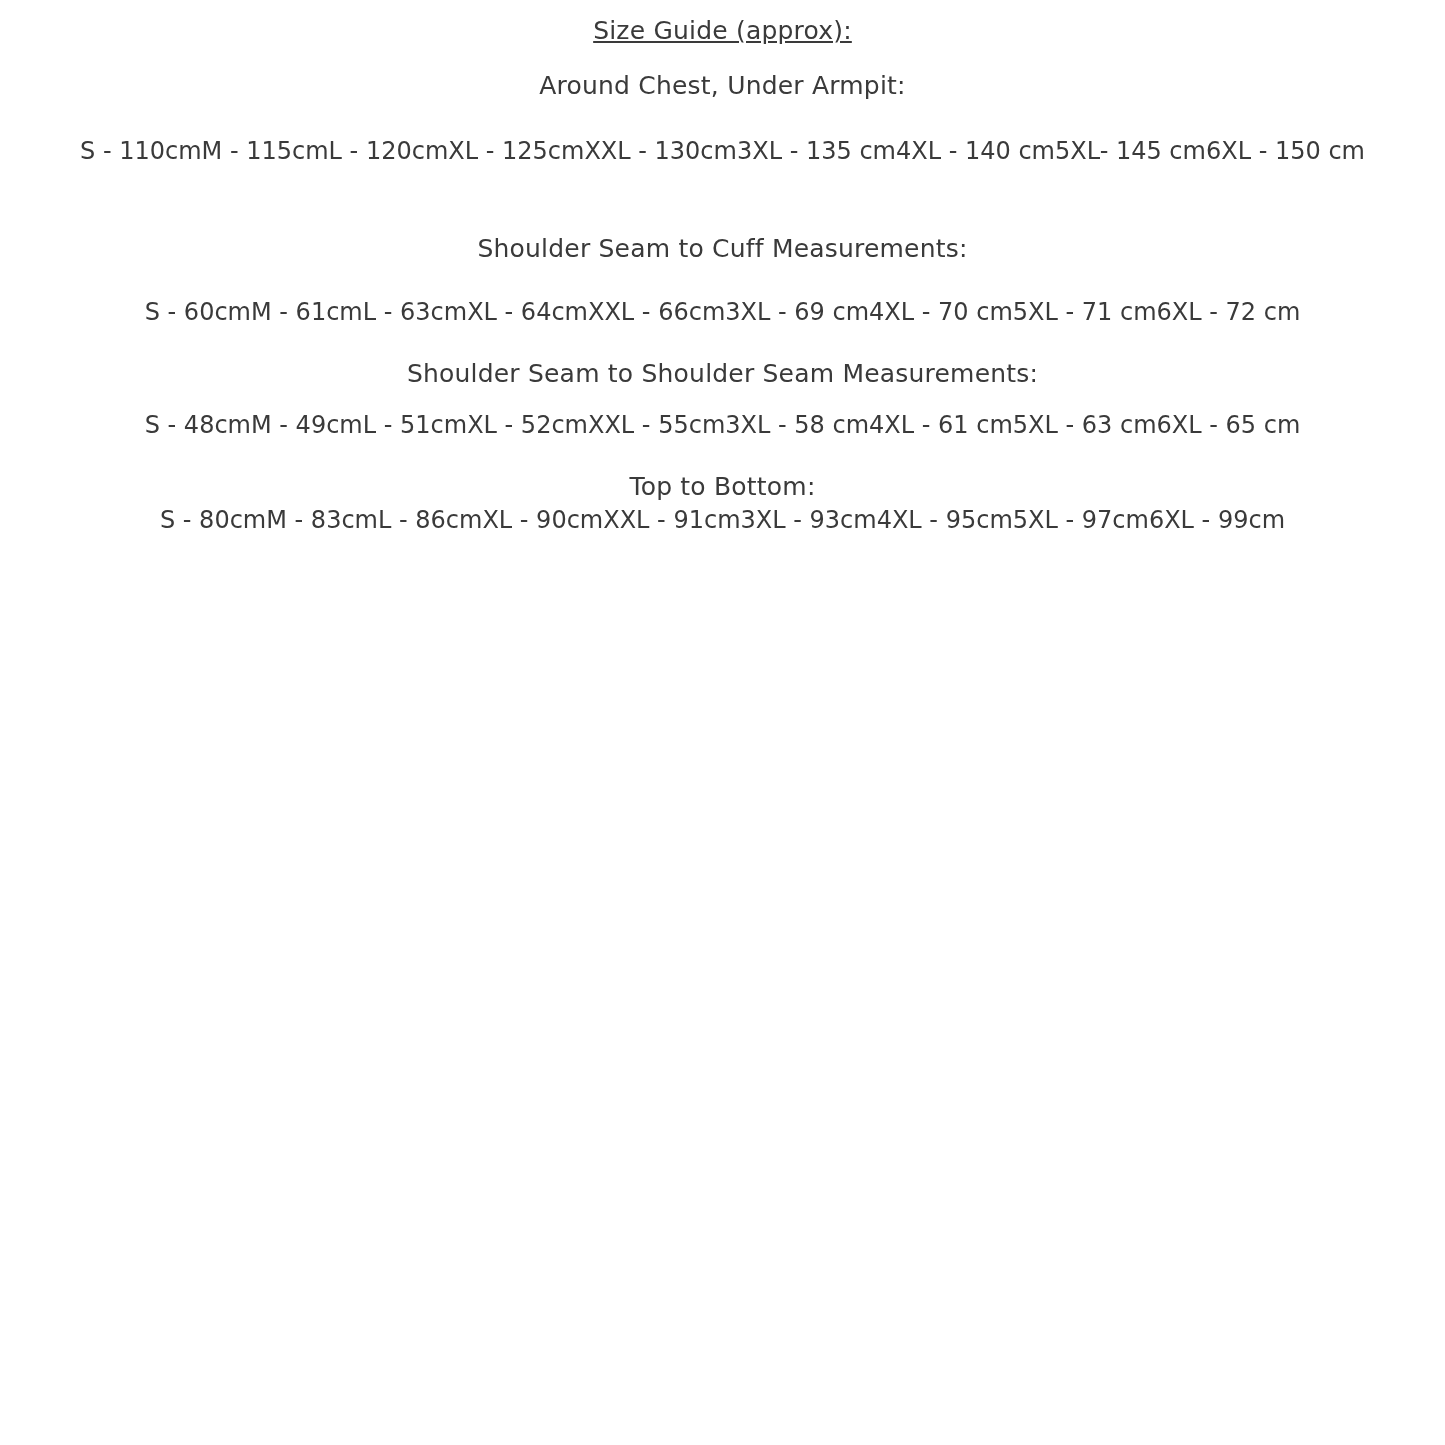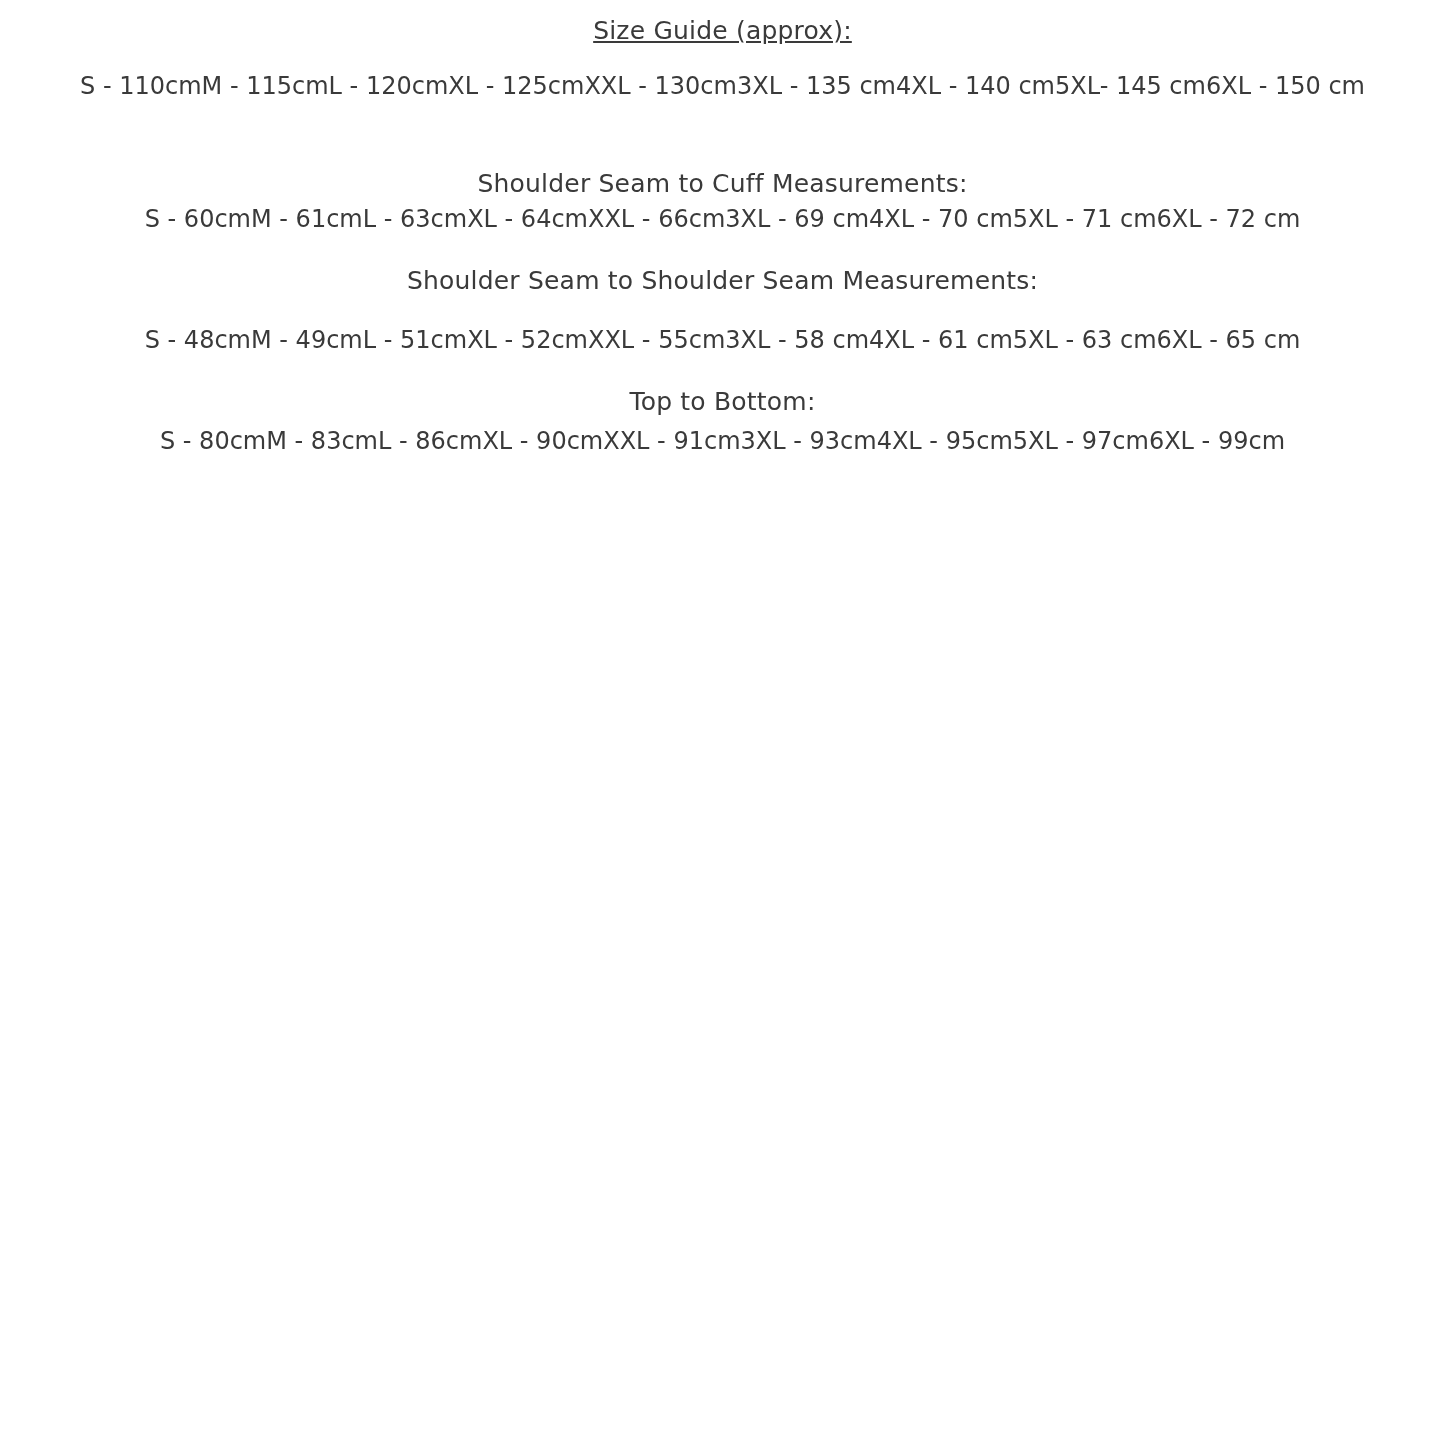--- a/index.html
+++ b/index.html
@@ -49,36 +49,37 @@
     font-size: 24px;
     line-height: 30px;
     text-align: center;
     white-space: pre;
   }
   
   .sec-chest .section-head { margin-bottom: 36px; }
   .sec-chest .rows { margin-bottom: 28px; }
 
   .sec-cuff .section-head { margin-bottom: 6px; margin-top: 40px; }
-  .sec-cuff .rows { margin-bottom: 32px; }
+  .sec-cuff .rows { margin-bottom: 32px; margin-top: 28px; }
 
-  .sec-shoulder .section-head { margin-bottom: 30px; text-align: right; }
+  .sec-shoulder .section-head { margin-bottom: 22px; text-align: right; }
   .sec-shoulder .rows { margin-bottom: 32px; }
 
-  .sec-length .section-head { margin-bottom: 10px; }
+  .sec-length .section-head { margin-bottom: 4px; }
   .sec-length .rows { margin-bottom: 9px; }
 </style>
 </head>
 <body>
 
 <div class="page">
 
   <div class="title">Size Guide (approx):</div>
 
   <div class="section sec-chest">
+    <div class="section-head">Around Chest, Under Armpit:</div>
     <div class="rows">
       <div class="row">S - 110cm</div>
       <div class="row">M - 115cm</div>
       <div class="row">L - 120cm</div>
       <div class="row">XL - 125cm</div>
       <div class="row">XXL - 130cm</div>
       <div class="row">3XL - 135 cm</div>
       <div class="row">4XL - 140 cm</div>
       <div class="row">5XL- 145 cm</div>
       <div class="row">6XL - 150 cm</div>

